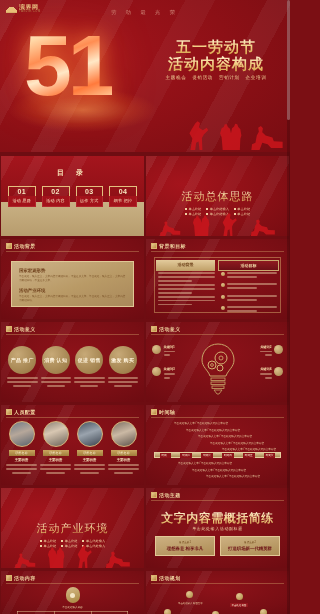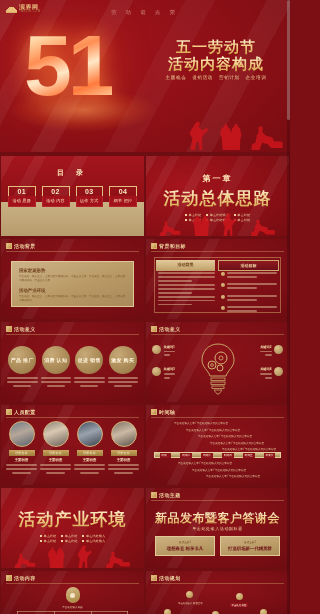--- a/index.html
+++ b/index.html
@@ -84,21 +84,21 @@
   .toc-items{ position:absolute; left:7px; right:7px; top:30px; display:flex; gap:6px; }
   .toc-it{ flex:1; text-align:center; }
   .toc-num{ border:.7px solid #e3c07f; border-bottom:none; color:#f7e6bf; font-size:7px;
      font-weight:bold; padding:1px 0 1px; letter-spacing:.5px; }
   .toc-txt{ border:.7px solid #b1252b; border-top:none; background:#a3121a; color:#ffe9c4;
      font-size:4px; line-height:5px; padding:2px 0 3px; letter-spacing:.3px;}
 
   
   .ch-wrap{ position:absolute; left:0; right:0; top:17px; text-align:center;}
   .ch-no{ color:#ffe6b8; font-size:8px; font-weight:bold; letter-spacing:2px;}
-  .ch-name{ margin-top:3px; font-size:17px; font-weight:bold; letter-spacing:1px;
+  .ch-name{ margin-top:16px; font-size:11px; font-weight:normal; letter-spacing:1px;
      background:linear-gradient(180deg,#fff3d8,#f0cd86 50%,#cf9c45);
      -webkit-background-clip:text; background-clip:text; color:transparent;}
   .ch-bullets{ margin-top:3px; display:grid; grid-template-columns:repeat(3,auto); gap:1px 5px;
      justify-content:center; }
   .ch-b{ display:flex; align-items:center; gap:1.5px; color:#f0cfa0; font-size:3.2px;}
   .ch-b i{ width:2px; height:2px; background:#f0cfa0; display:block;}
   .ch-people{ position:absolute; left:0; right:0; bottom:0; height:26px; display:flex;
      align-items:flex-end; justify-content:space-around; padding:0 8px;}
 
   
@@ -261,21 +261,20 @@
         <div class="toc-num">04</div>
         <div class="toc-txt">细节
 把控</div>
       </div>
     </div>
   </div>
 
   <div class="slide half col-r" style="top:156px">
     <div class="redbg"></div>
     <div class="ch-wrap">
-      <div class="ch-no">第一章</div>
       <div class="ch-name">活动总体思路</div>
       <div class="ch-bullets">
         <div class="ch-b">
             <i></i>
             <span>单击此处</span>
           </div>
         <div class="ch-b">
             <i></i>
             <span>单击此处输入</span>
           </div>
@@ -603,21 +602,21 @@
     </div>
   </div>
 
   <div class="slide half col-r" style="top:488px">
     <div class="darkbg"></div>
     <div class="s-head">
       <div class="tag"></div>
       <div class="s-title">活动主题</div>
     </div>
     <div class="s-rule"></div>
-    <div class="th-main">新品发布暨客户答谢会</div>
+    <div class="th-main">文字内容需概括简练</div>
     <div class="th-sub">单击此处输入活动副标题</div>
     <div class="th-boxes">
       <div class="th-box">
         <div class="th-cap">备选主题1</div>
         <div class="th-txt">理想春意 相享非凡</div>
       </div>
       <div class="th-box">
         <div class="th-cap">备选主题2</div>
         <div class="th-txt">打造职场新一代精英群</div>
       </div>

